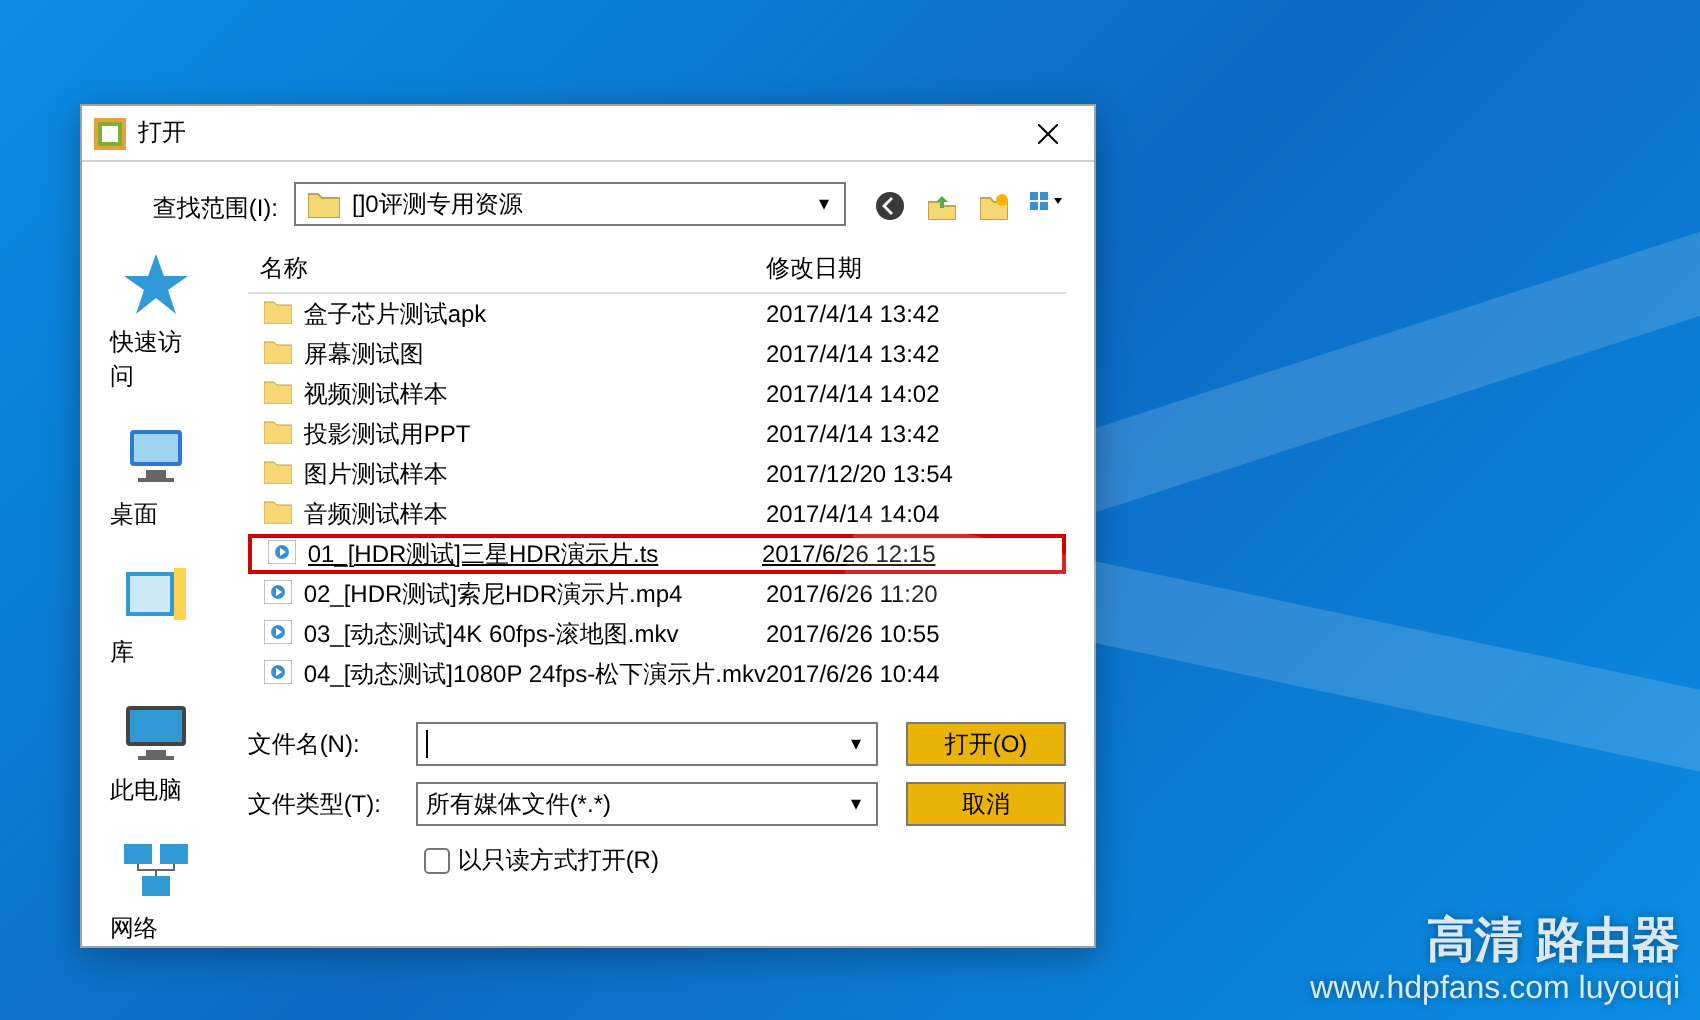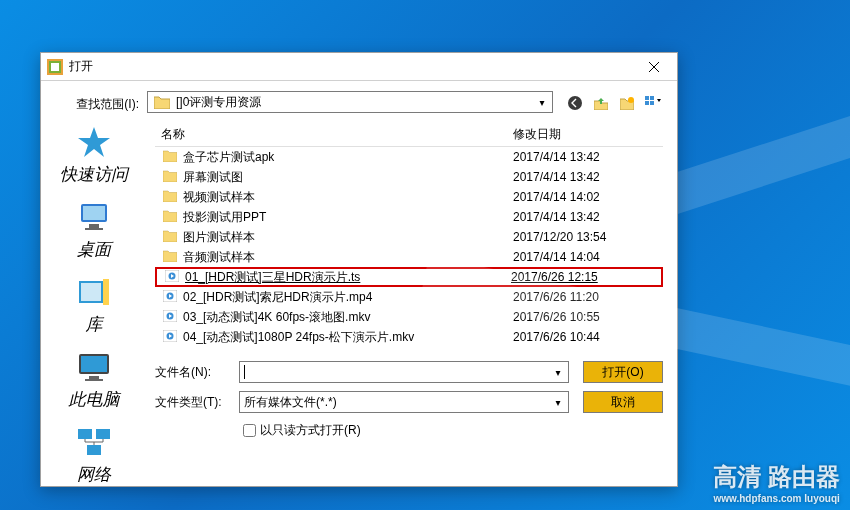--- a/index.html
+++ b/index.html
@@ -19,21 +19,21 @@
     width: 1200px; height: 40px;
     background: rgba(255,255,255,0.15);
     transform-origin: left center;
   }
   body::before { transform: rotate(-18deg); }
   body::after  { transform: rotate(12deg); }
 
   .dialog {
     position: absolute;
     left: 40px; top: 52px;
-    width: 638px;
+    width: 508px;
     background: #fff;
     border: 1px solid #a0a0a0;
     box-shadow: 0 4px 16px rgba(0,0,0,0.3);
     font-size: 12px;
   }
   .titlebar {
     height: 28px;
     display: flex;
     align-items: center;
     padding: 0 2px 0 6px;
@@ -82,21 +82,21 @@
 
   .main {
     display:flex;
     padding: 0 14px 0 14px;
   }
   .places {
     width: 78px;
     display:flex; flex-direction:column; align-items:center;
     gap: 12px;
   }
-  .place { width:100%; text-align:center; font-size:17px;font-style:italic; }
+  .place { width:100%; text-align:left; font-size:12px; }
   .place .pic {
     width: 40px; height: 38px; margin:0 auto 2px;
     display:flex; align-items:center; justify-content:center;
   }
 
   .filepane {
     flex:1;
     display:flex; flex-direction:column;
     margin-left: 22px;
   }
@@ -167,21 +167,21 @@
   }
   .checkbox-row input { margin-right:4px; }
 
   .watermark {
     position:absolute; right:10px; bottom:6px;
     text-align:right;
     color: rgba(255,255,255,0.85);
     font-size: 24px; font-weight:bold;
     text-shadow: 0 0 4px rgba(0,0,0,0.4);
   }
-  .watermark .sub { font-size:10px; font-weight:bold;text-align:center; }
+  .watermark .sub { font-size:16px; font-weight:normal; }
 </style>
 </head>
 <body>
 
 <div class="dialog">
 
   <div class="titlebar">
     <span class="app-icon">
       <svg width="16" height="16" viewBox="0 0 16 16">
           <rect x="0" y="0" width="16" height="16" fill="#e8a13a"></rect>

